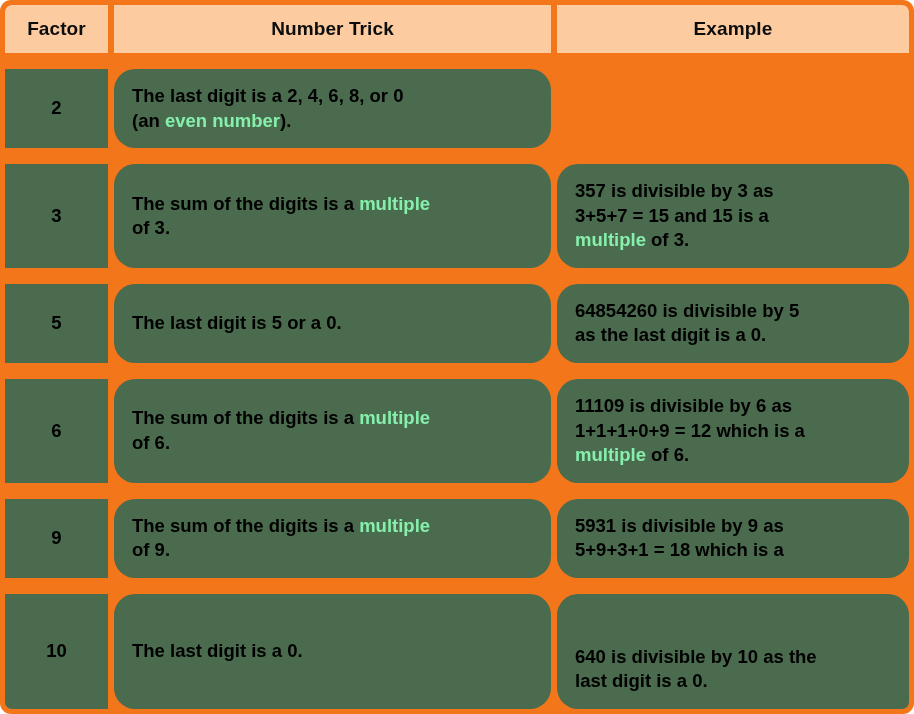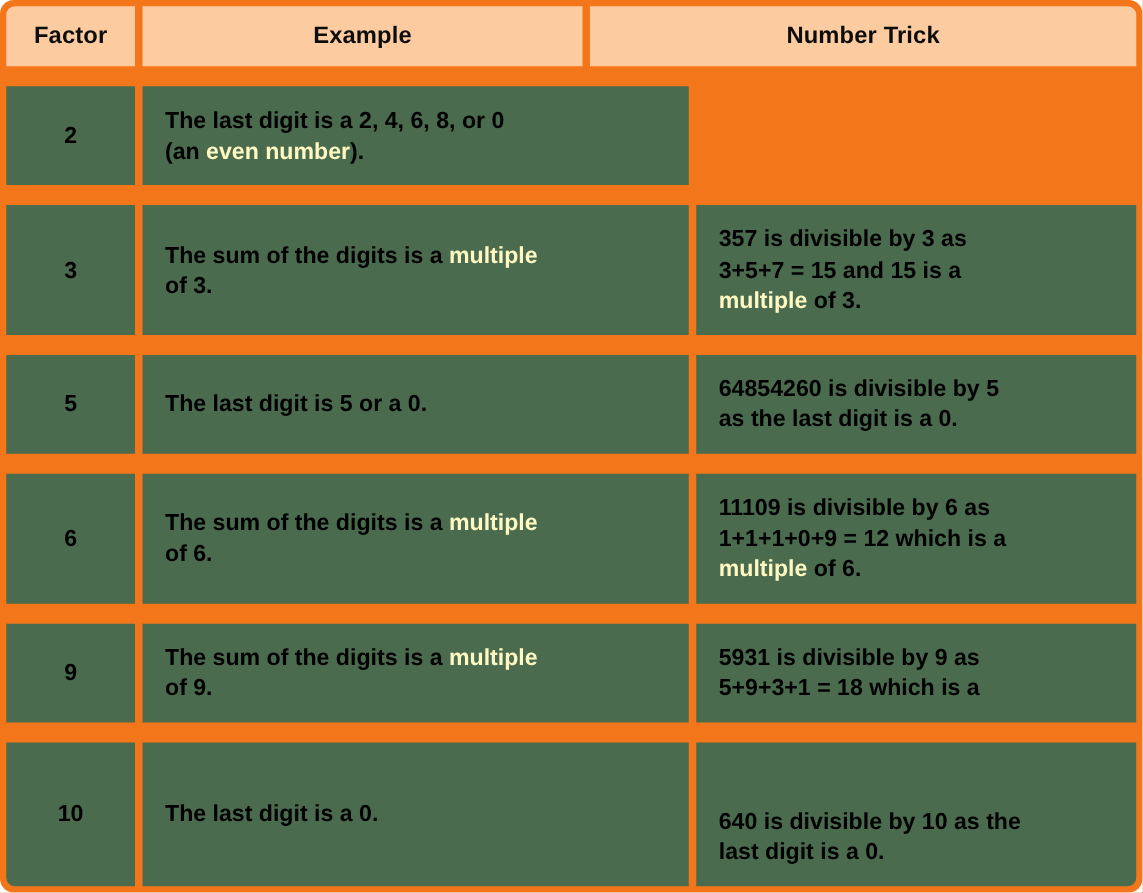--- a/index.html
+++ b/index.html
@@ -66,41 +66,42 @@
 
   .cell-factor {
     justify-content: center;
     text-align: center;
   }
 
   .cell-text {
     justify-content: flex-start;
     padding-left: 18px;
     padding-right: 5px;
+    border-radius: 21px;
   }
 
   .cell-text-inner { display: block; }
 
-  .hl { color: #fef9c3; }
+  .hl { color: #86efac; }
 
   
   .table-row:first-child .cell:first-child { border-top-left-radius: 7px; }
   .table-row:first-child .cell:last-child  { border-top-right-radius: 7px; }
   .table-row:last-child  .cell:first-child { border-bottom-left-radius: 7px; }
   .table-row:last-child  .cell:last-child  { border-bottom-right-radius: 7px; }
 </style>
 </head>
 <body>
 
 <div id="divisibility-table">
 
   <div class="table-row header-row">
     <div class="cell header-cell col-factor">Factor</div>
+    <div class="cell header-cell col-trick">Number Trick</div>
     <div class="cell header-cell col-example">Example</div>
-    <div class="cell header-cell col-trick">Number Trick</div>
   </div>
 
 <div class="table-row data-row">
       <div class="cell body-cell col-factor cell-factor">2</div>
       <div class="cell body-cell col-trick cell-text">
         <span class="cell-text-inner">
           <span style="display: block;"><span>The last digit is a 2, 4, 6, 8, or 0</span></span>
           <span style="display: block;"><span>(an </span><span class="hl">even number</span><span>).</span></span>
         </span>
       </div>

